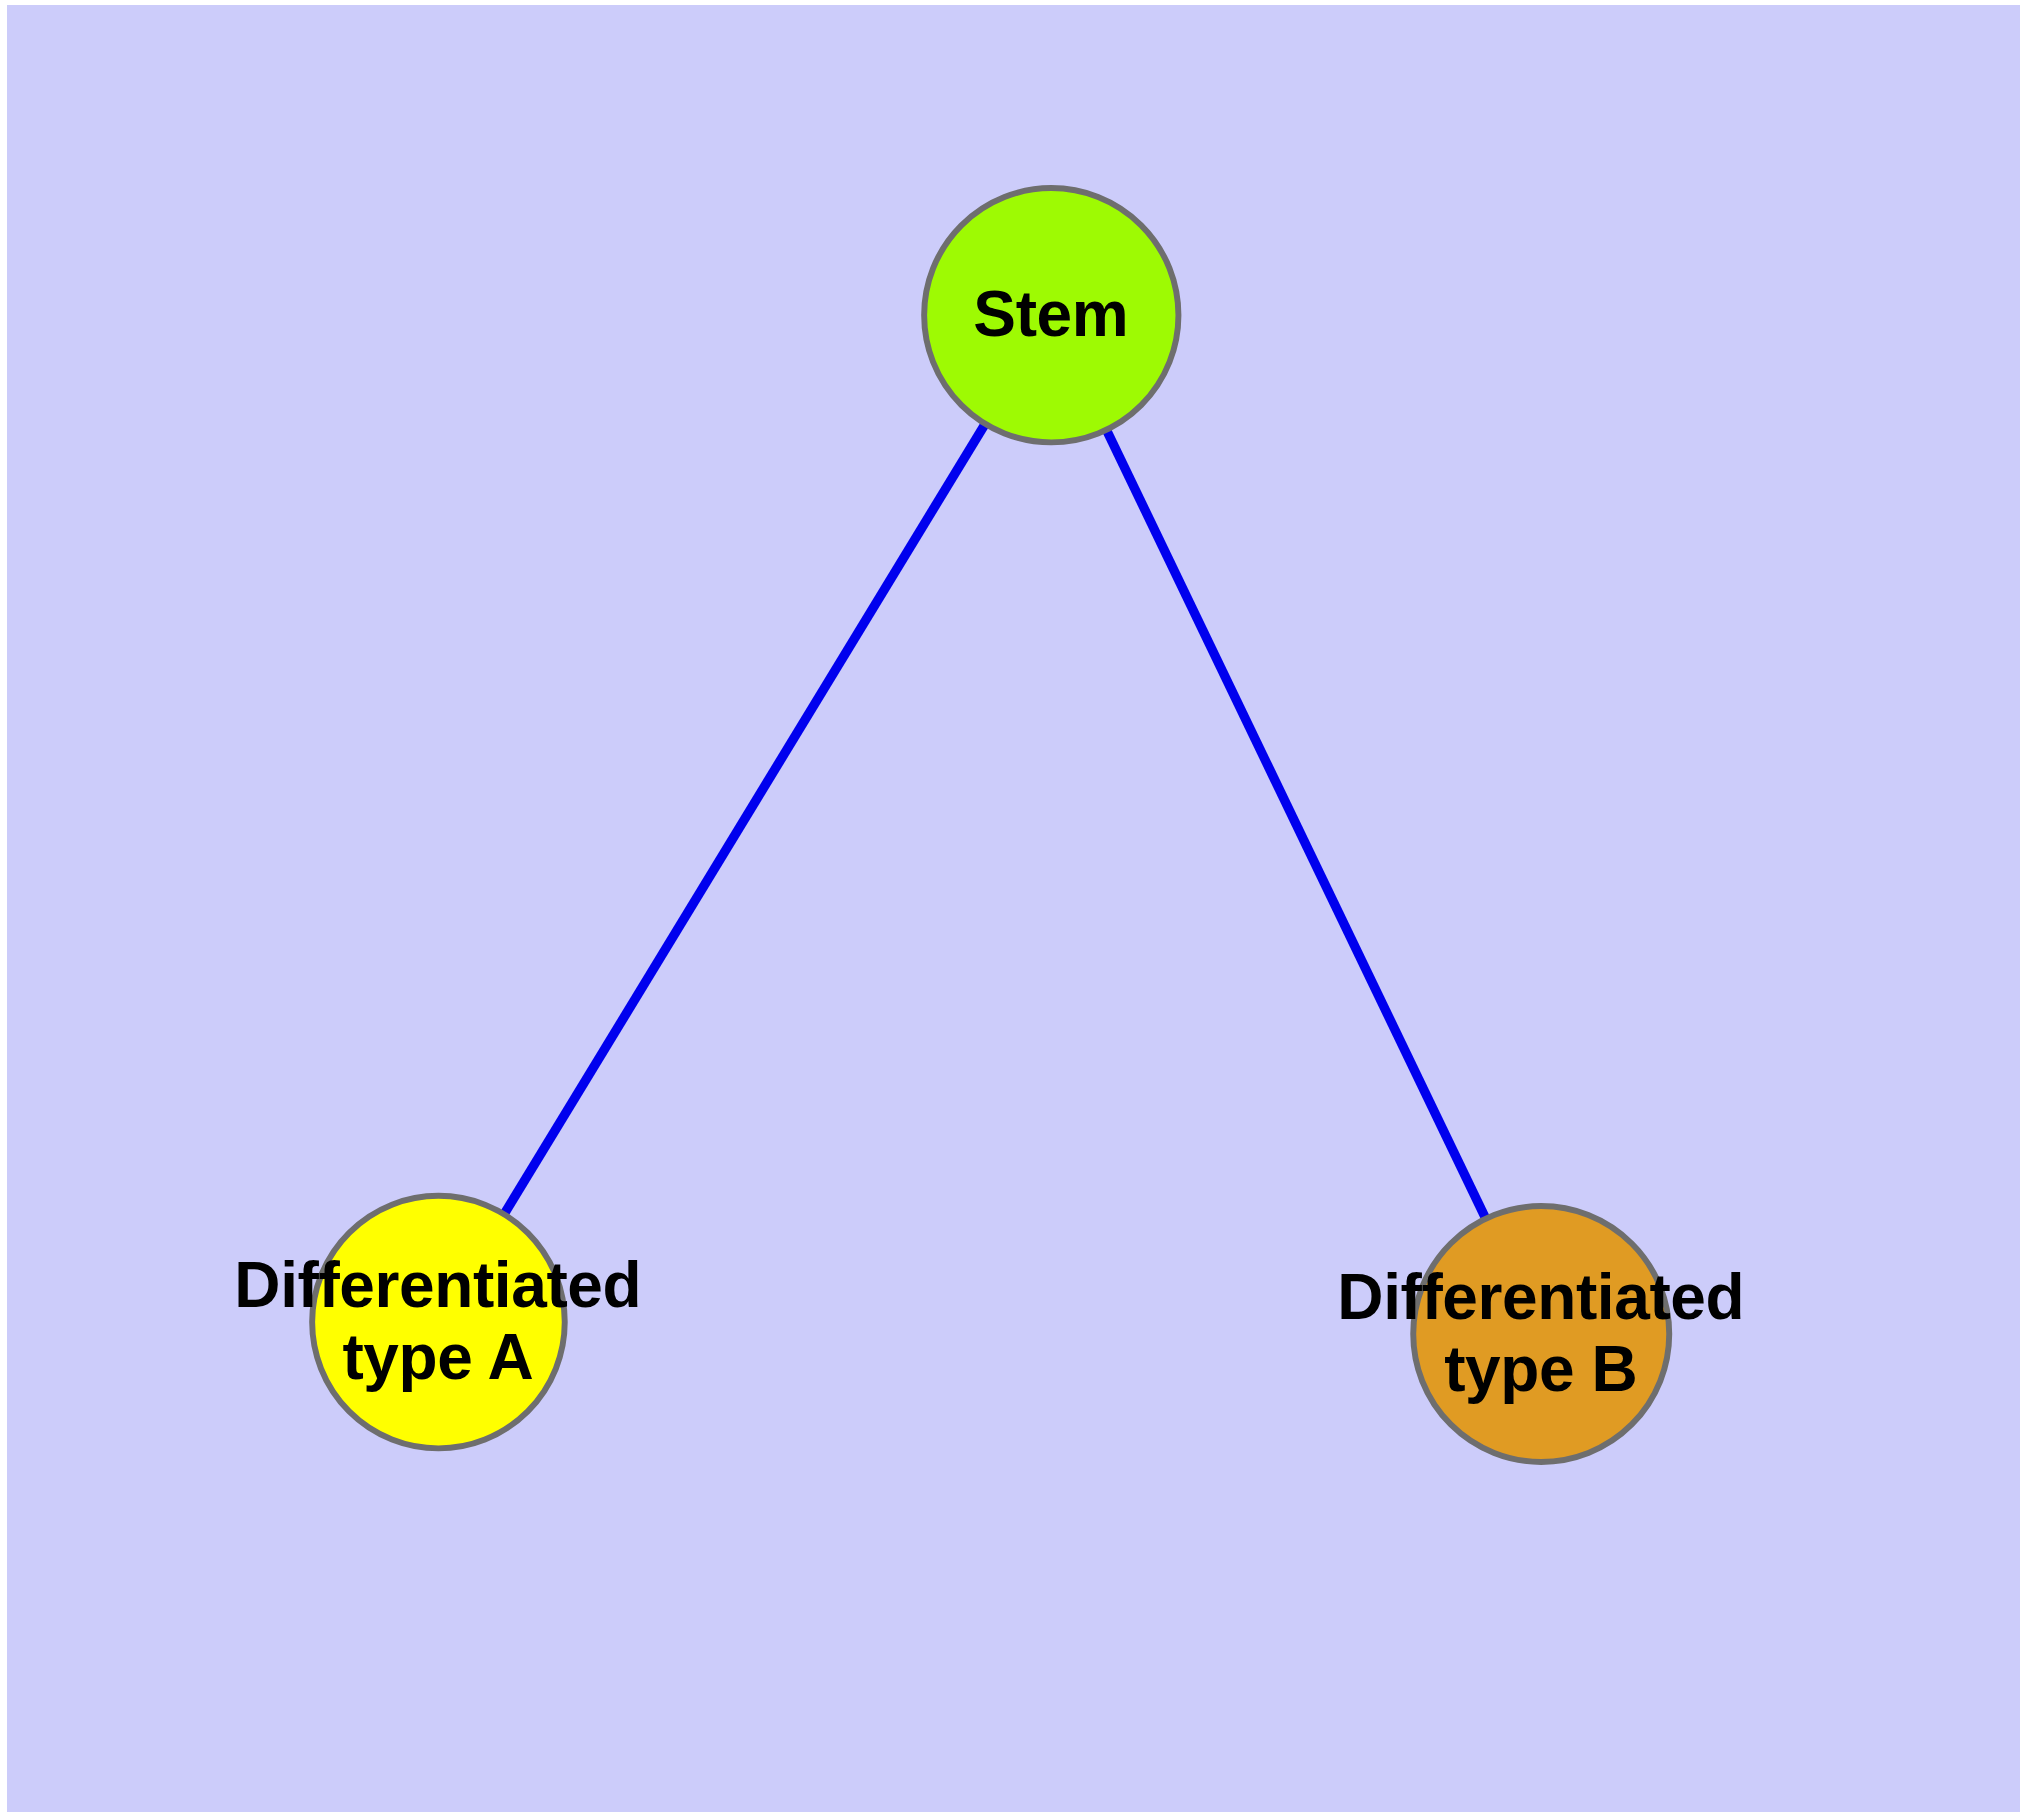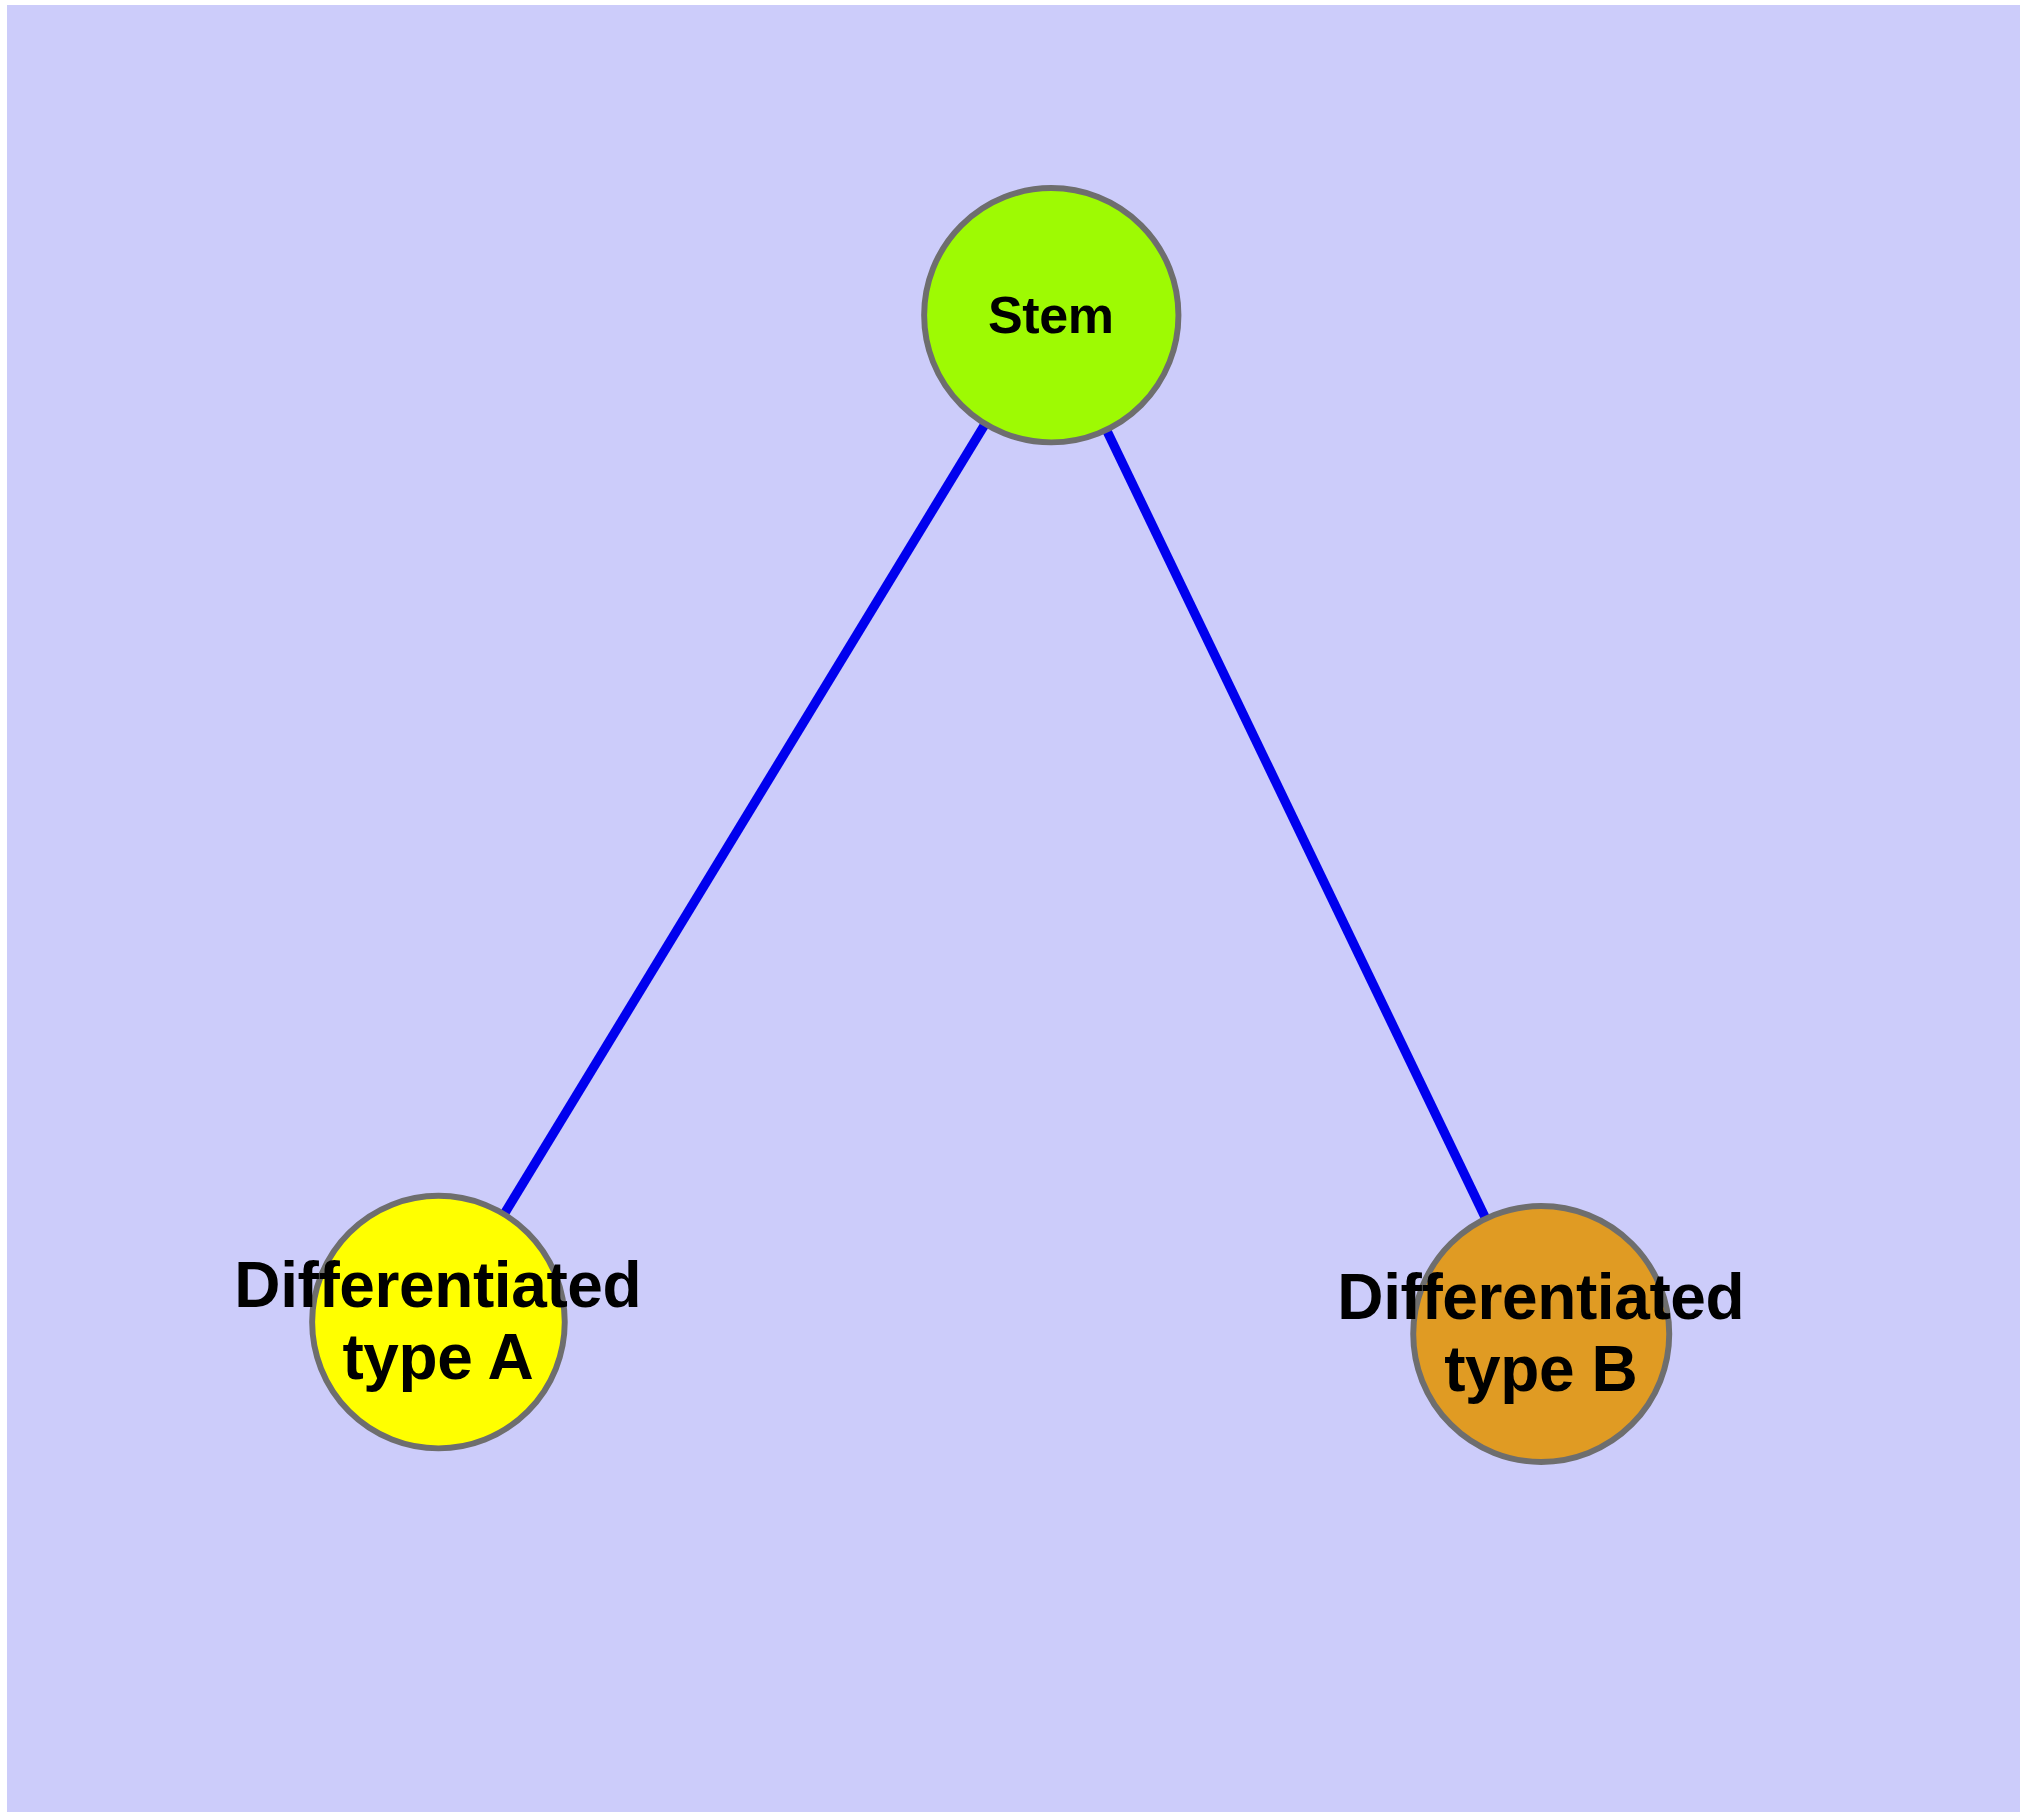--- a/index.html
+++ b/index.html
@@ -37,21 +37,21 @@
     transform: translate(-50%, -50%);
     text-align: center;
     color: #000000;
     font-weight: bold;
     font-family: "Liberation Sans", "DejaVu Sans", sans-serif;
     white-space: nowrap;
     line-height: 1.12;
     pointer-events: none;
     letter-spacing: -0.4px;
   }
-  .label-stem   { font-size: 52px; }
+  .label-stem   { font-size: 64px; }
   .label-typeA  { font-size: 64px; }
   .label-typeB  { font-size: 64px; }
 </style>
 </head>
 <body>
 
 <div id="canvas">
   <div id="plot-area">
 
     <svg id="graph-svg" viewBox="0 0 2376 2132" preserveAspectRatio="none">

